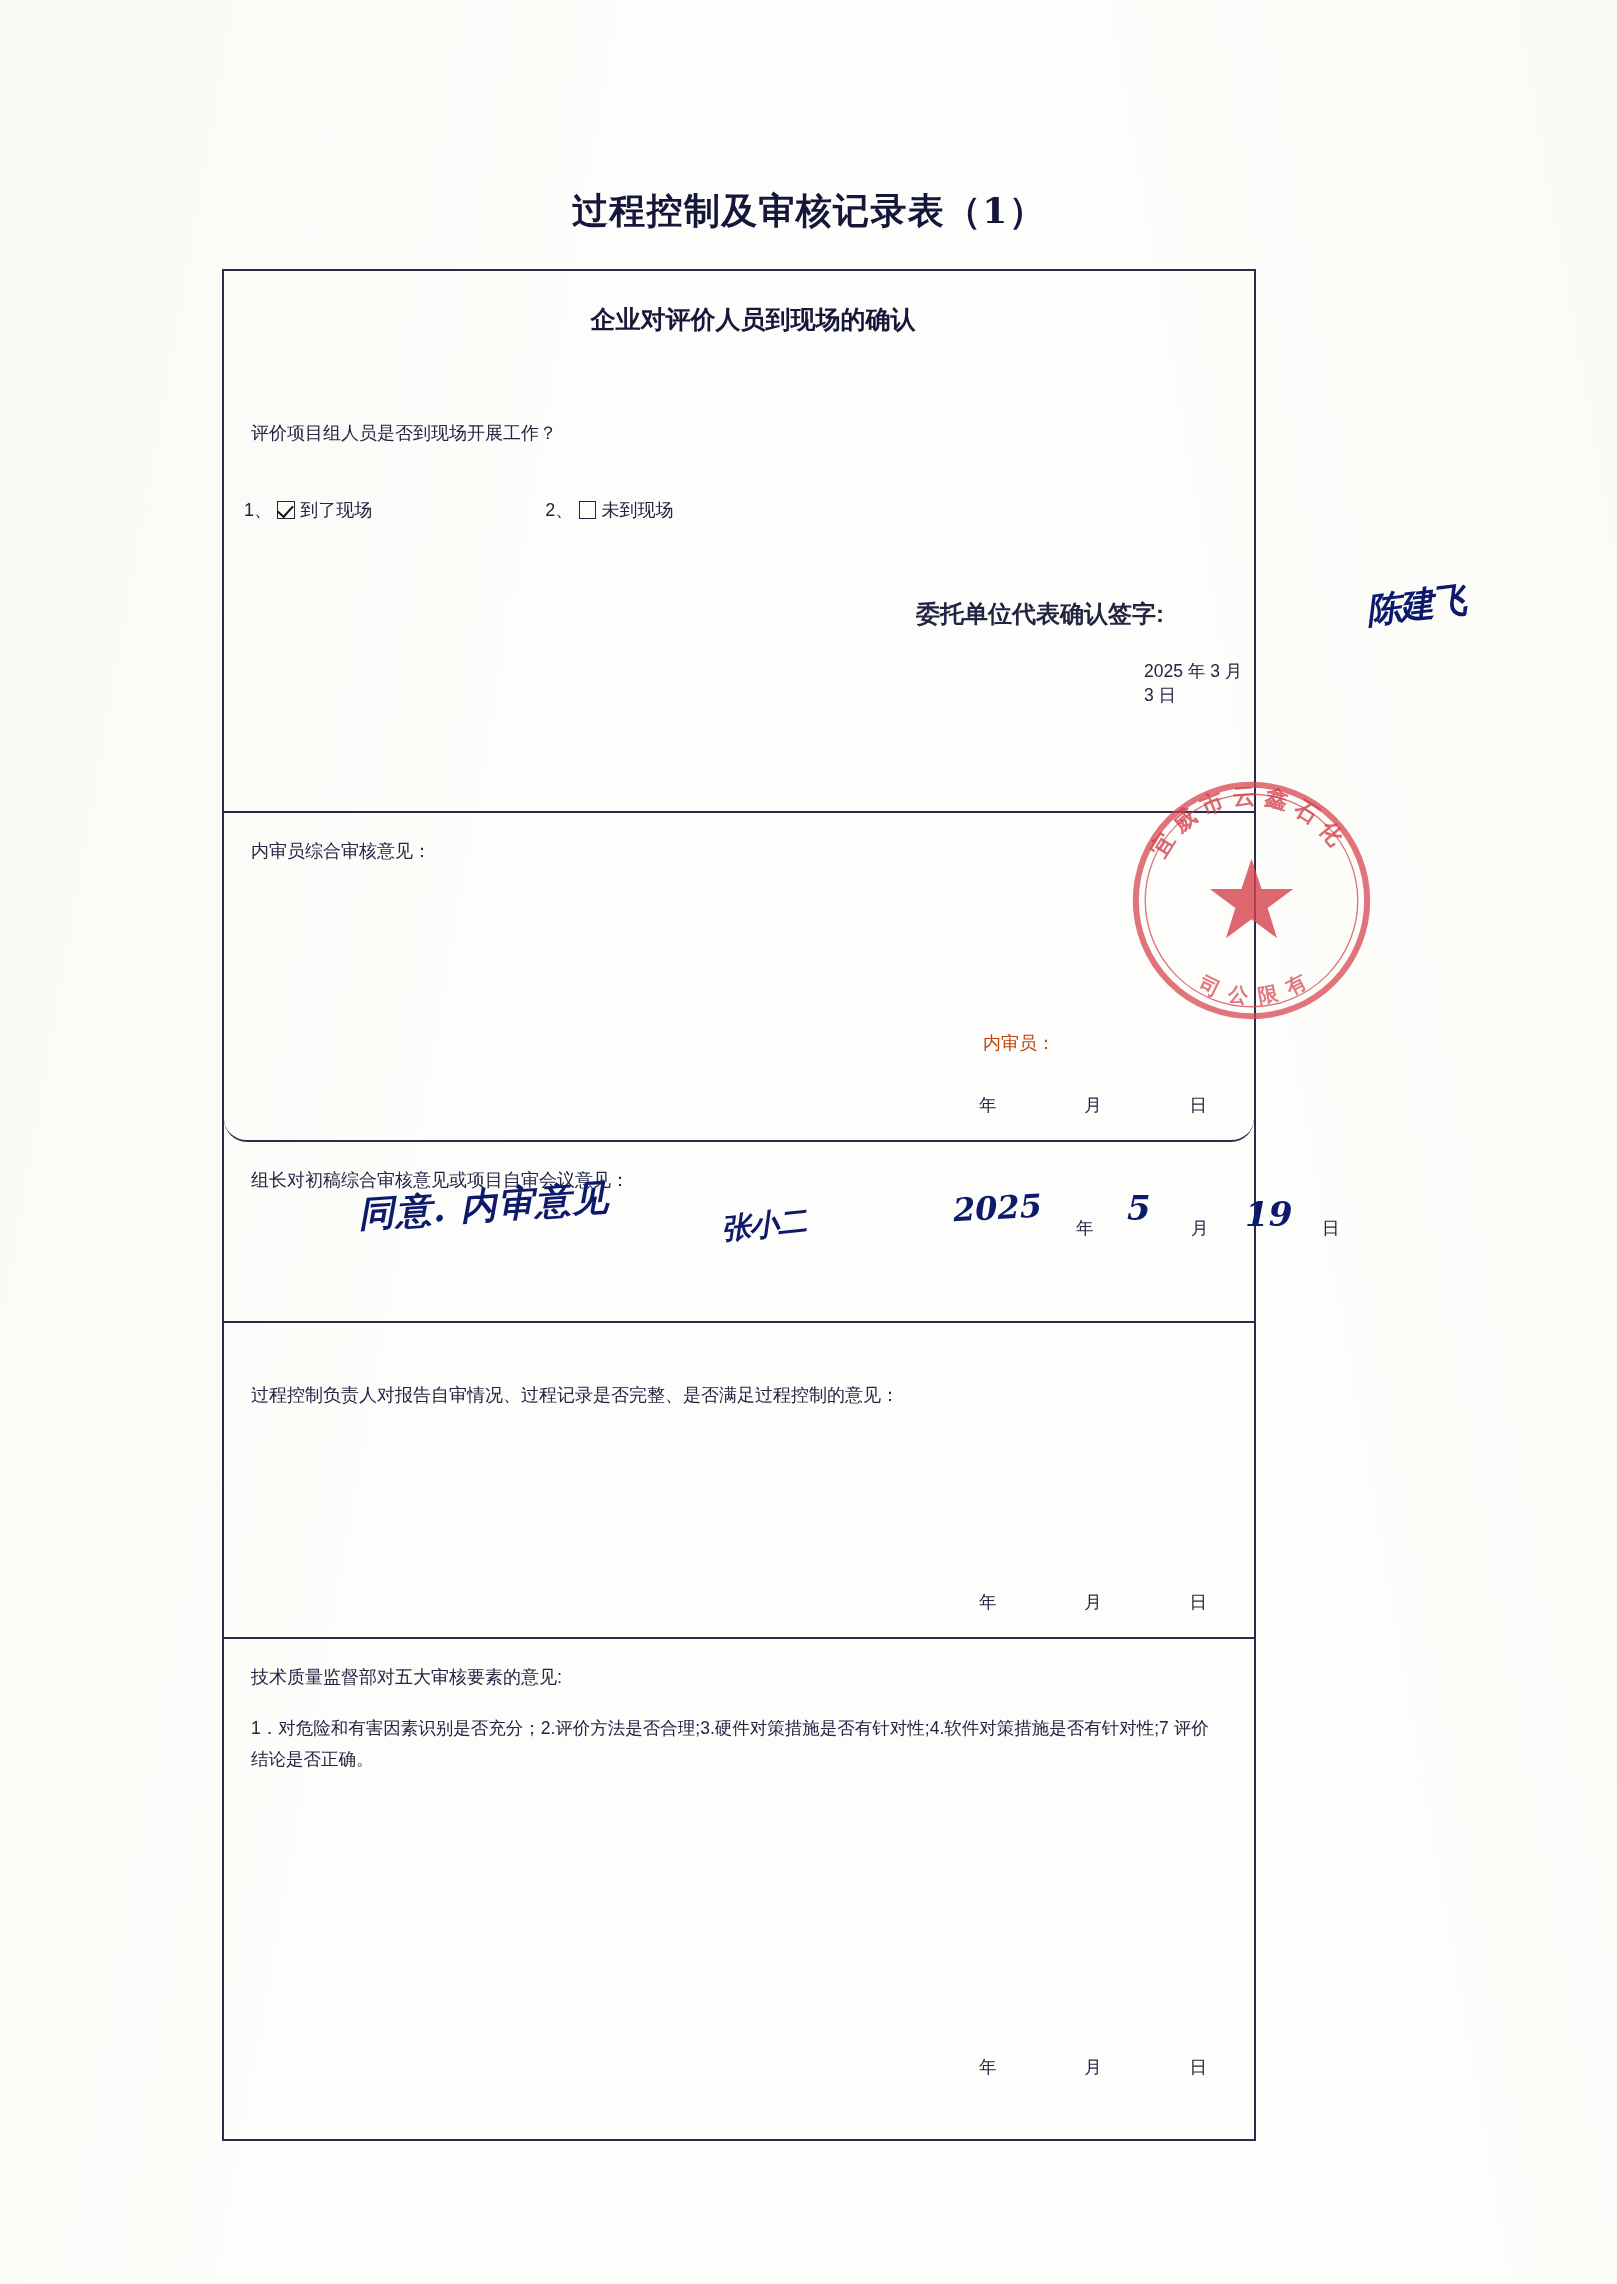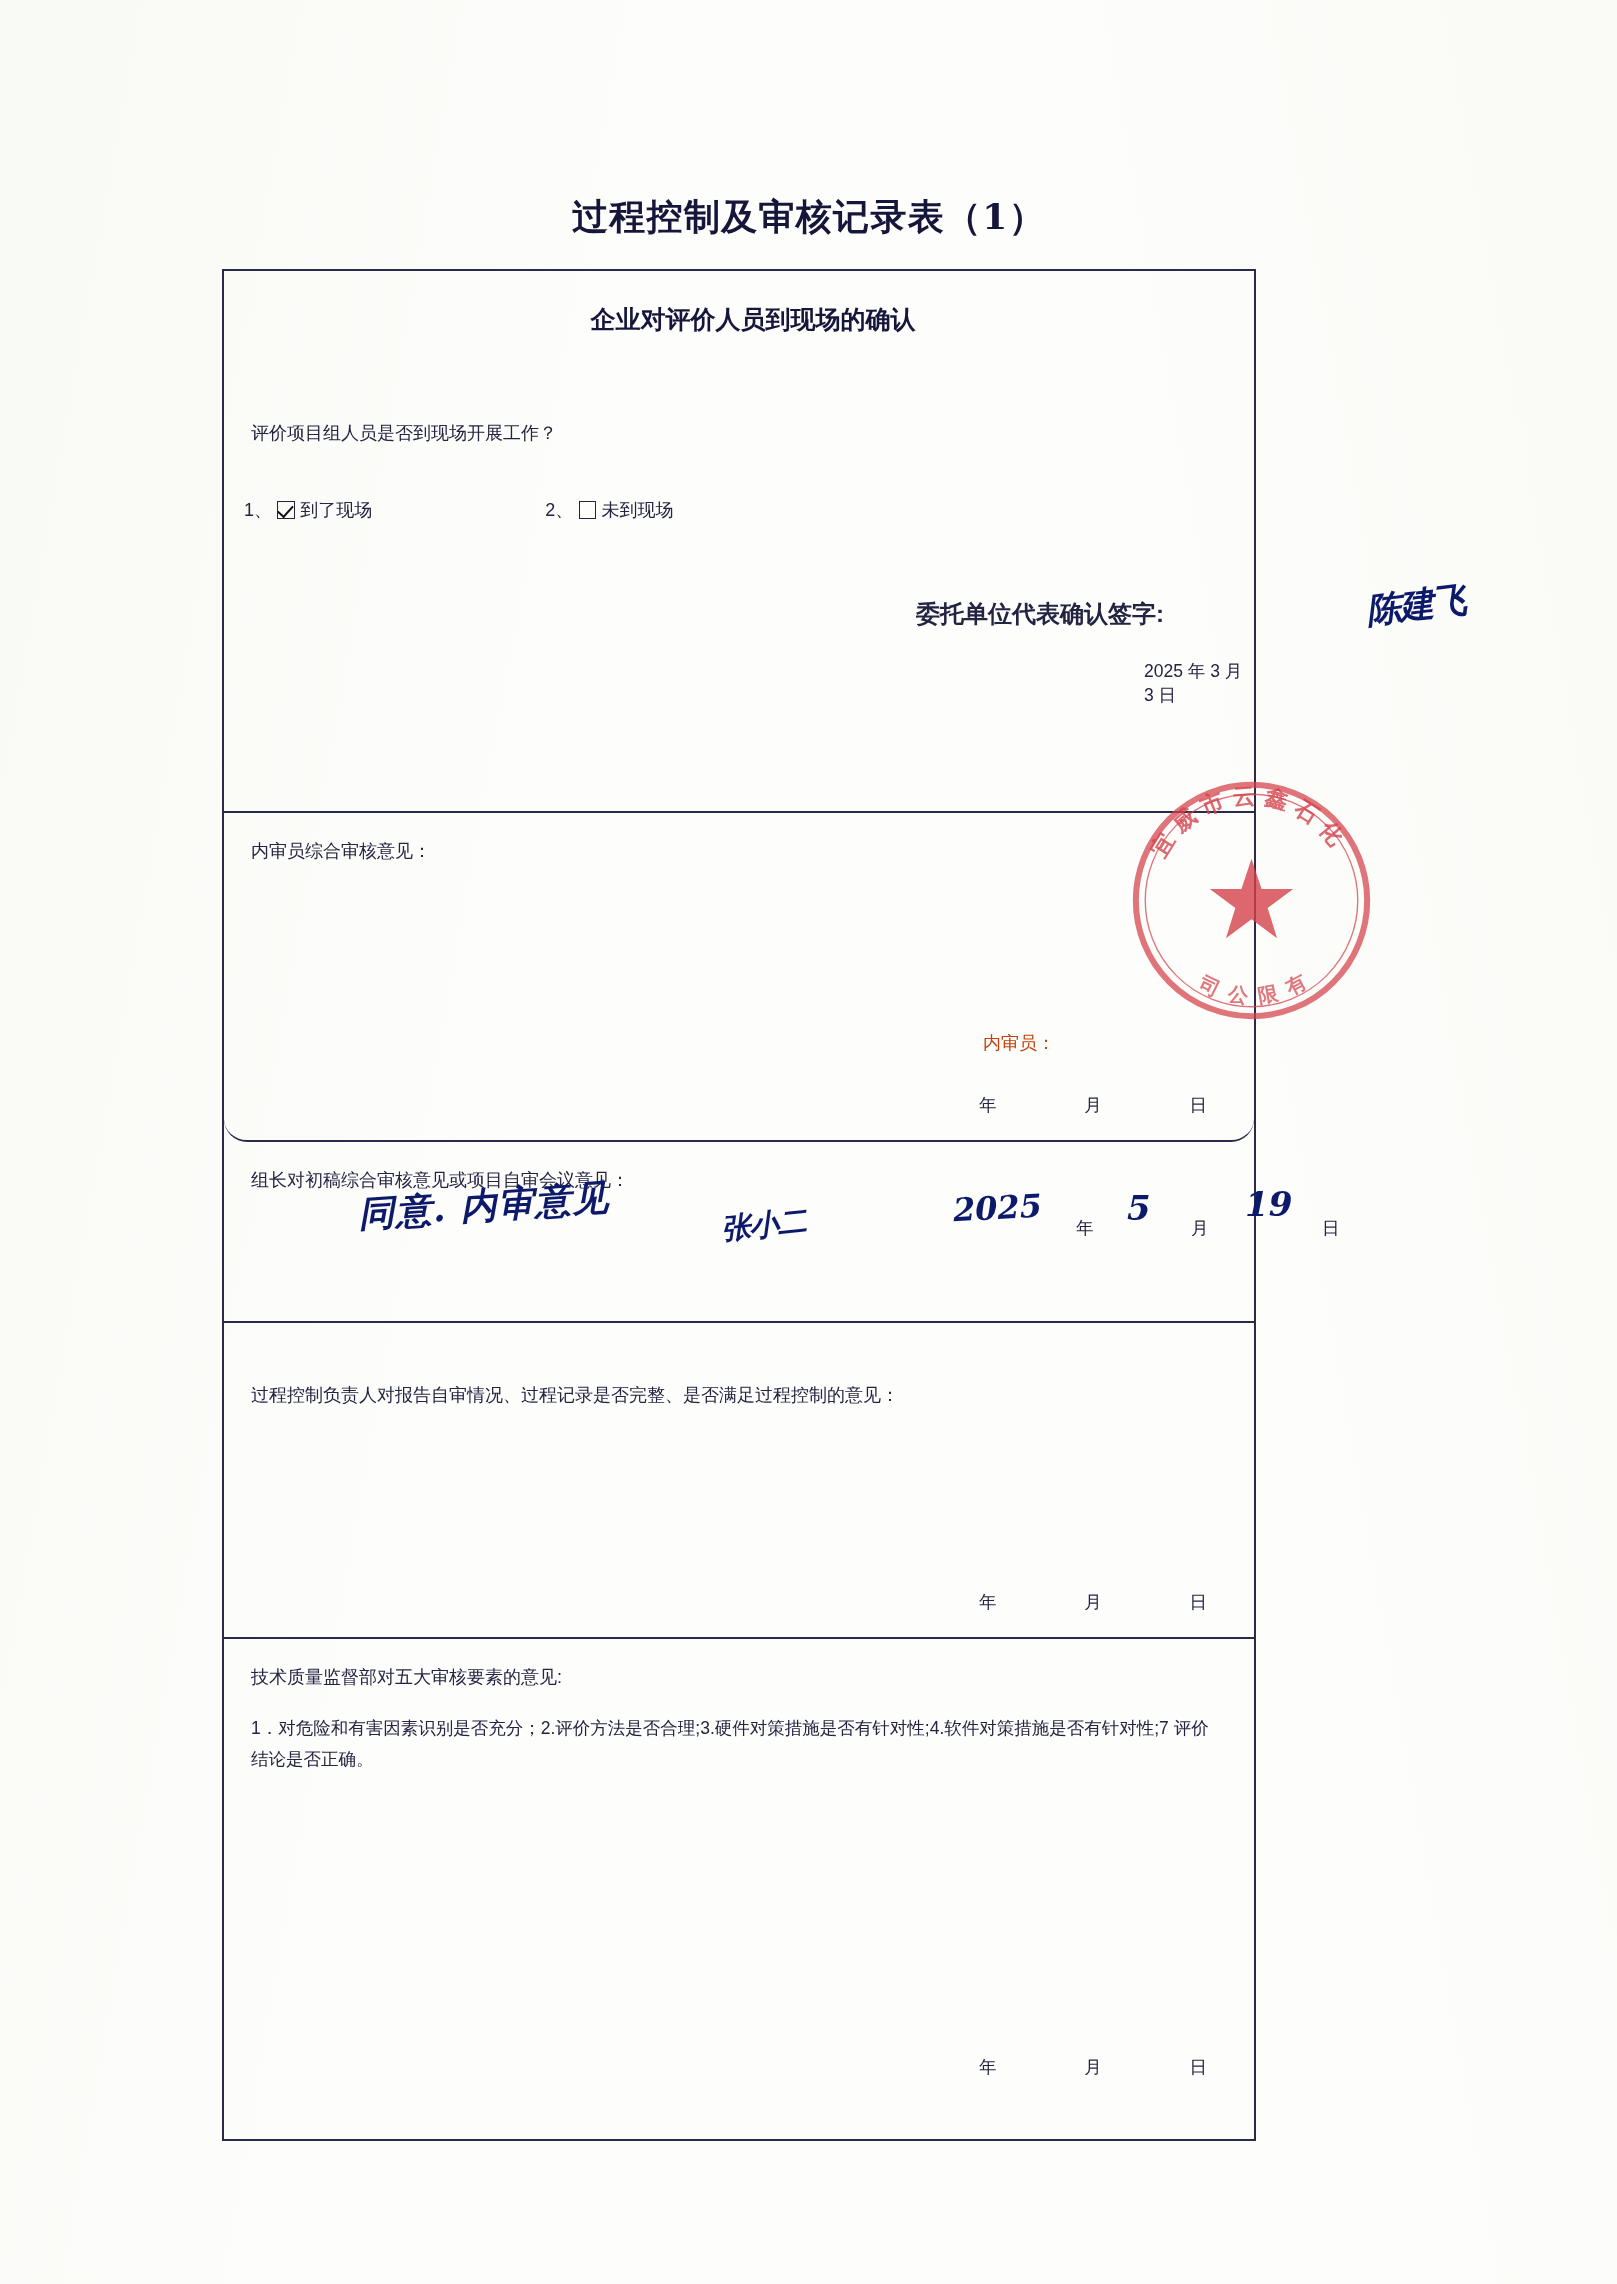--- a/index.html
+++ b/index.html
@@ -33,21 +33,20 @@
     position: absolute;
     top: 187px;
     left: 0;
     width: 100%;
     text-align: center;
     font-size: 36px;
     font-family: "DejaVu Serif", serif;
     font-weight: 700;
     letter-spacing: 1.3px;
     color: #15163a;
-    margin-top: 6px;
   }
   .table {
     position: absolute;
     left: 222px;
     top: 269px;
     width: 1034px;
     border: 2px solid #2a2b4a;
     border-bottom: 2px solid #2a2b4a;
     box-sizing: border-box;
   }
@@ -200,21 +199,21 @@
     font-size: 32px;
     transform: rotate(-3deg);
   }
   .hand-month {
     left: 903px;
     top: 46px;
     font-size: 34px;
   }
   .hand-day {
     left: 1021px;
-    top: 42px;
+    top: 52px;
     font-size: 34px;
   }
   .ymd-inline {
     position: absolute;
     font-size: 17.5px;
     color: #232442;
   }
 
   
   .stamp {

